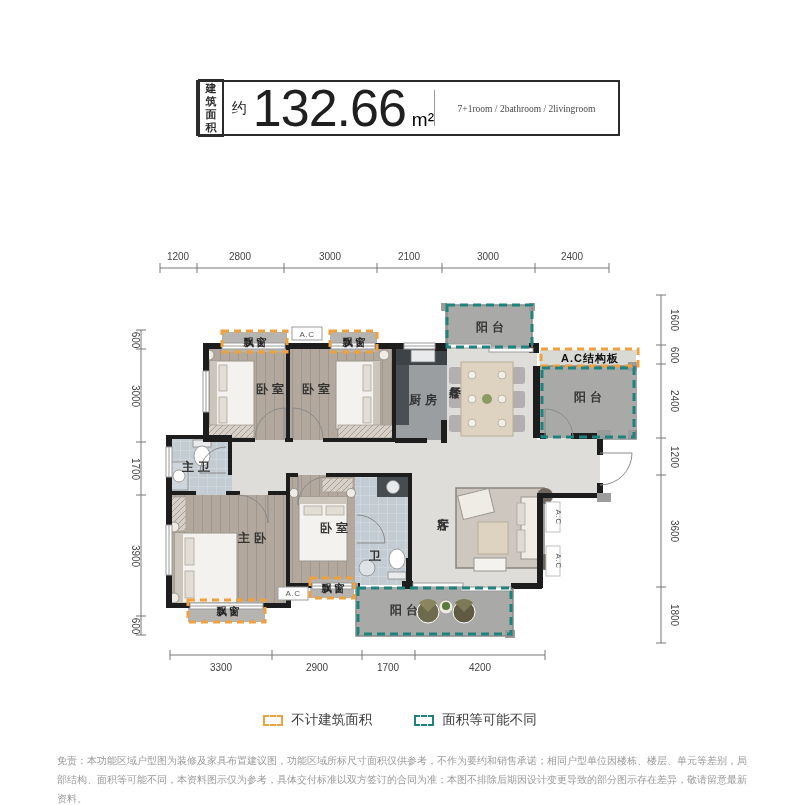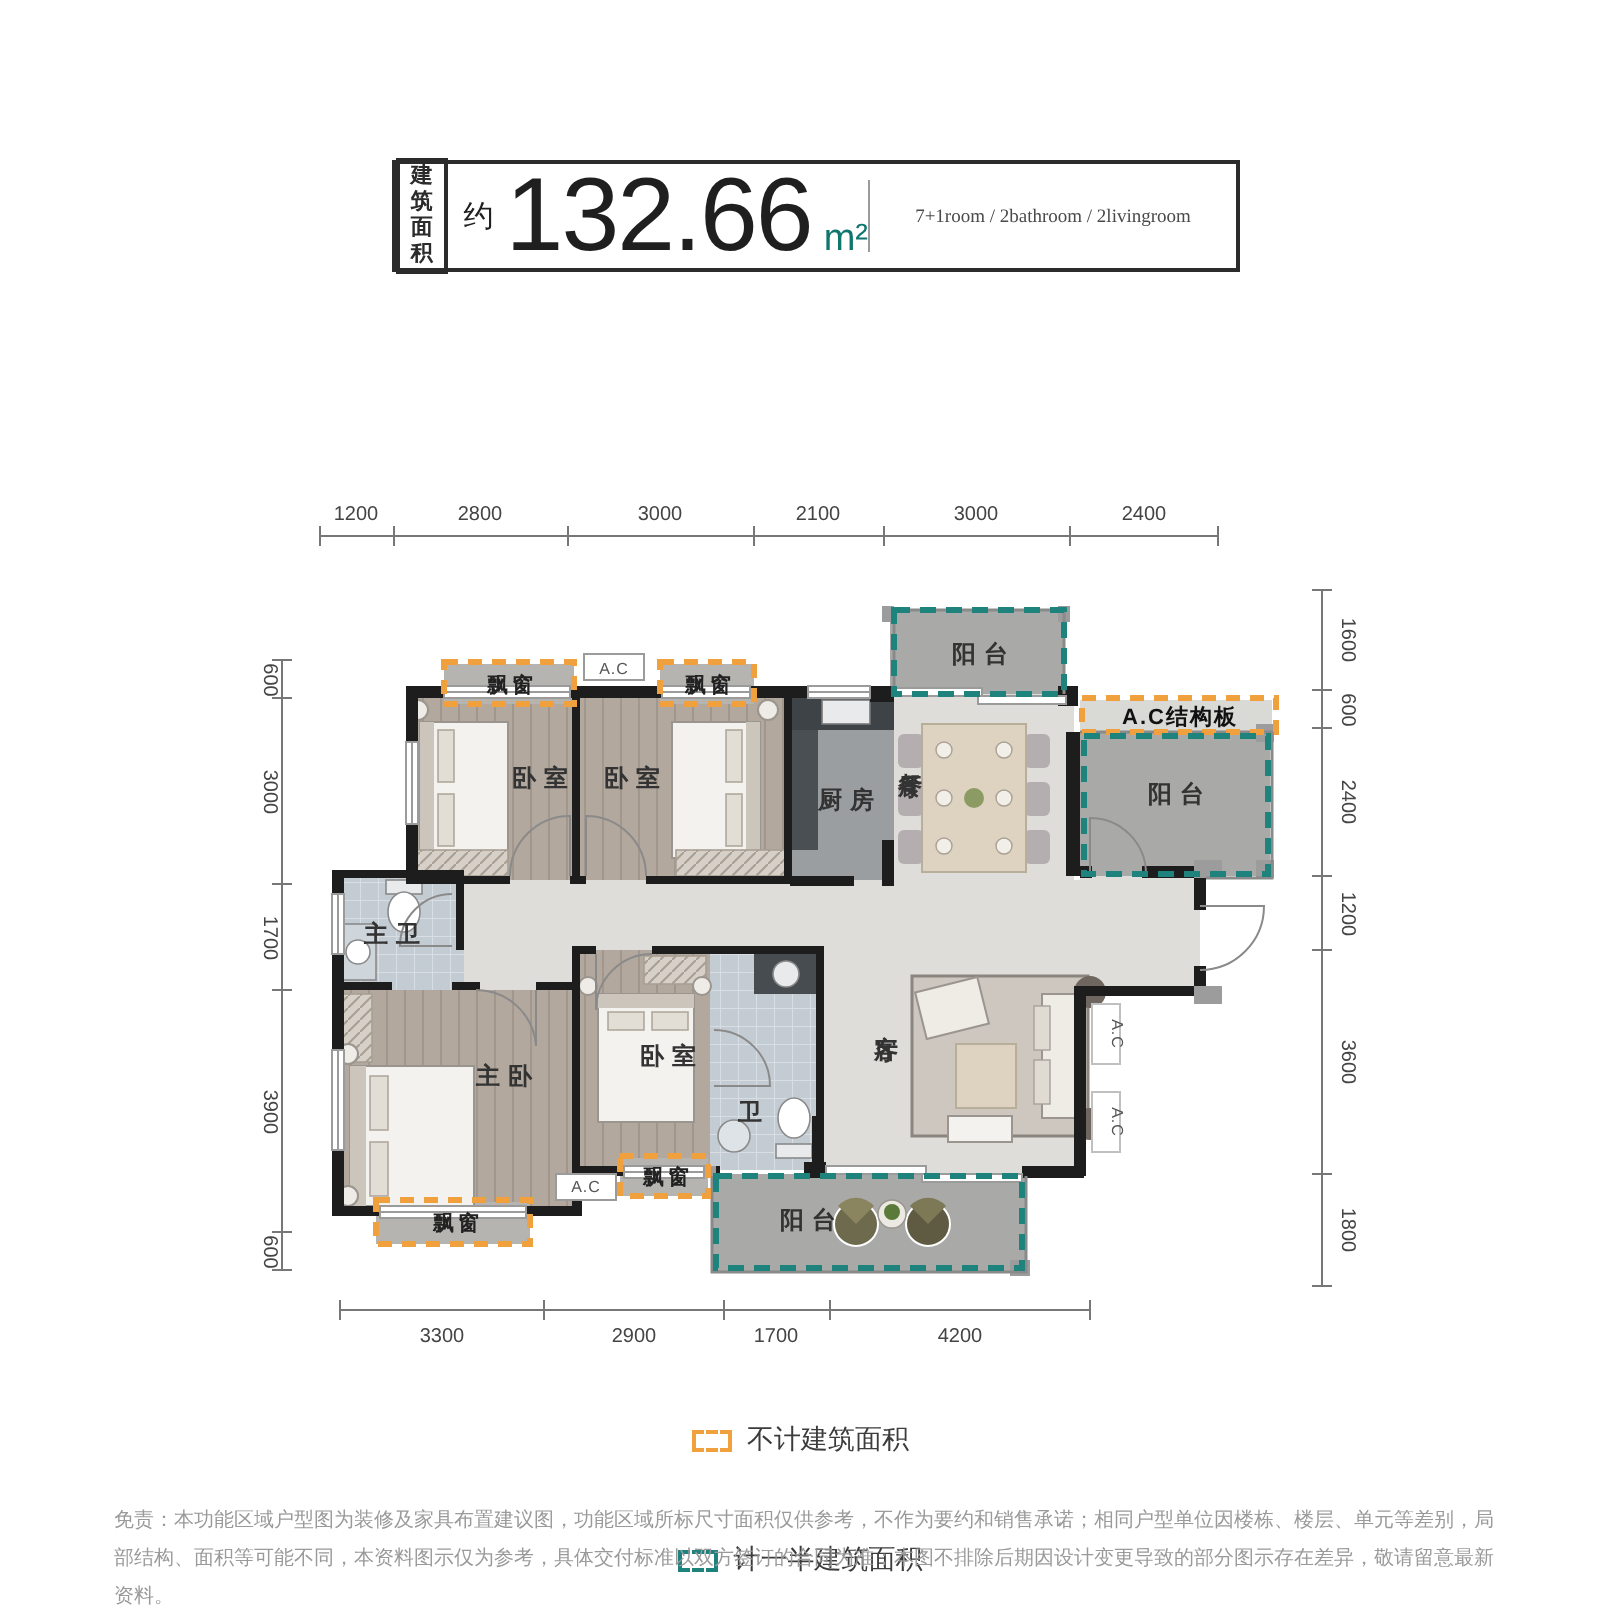--- a/index.html
+++ b/index.html
@@ -6,28 +6,28 @@
   body{width:800px;height:805px;position:relative;overflow:hidden;
        font-family:"Liberation Sans",sans-serif;color:#333;}
   
   .hdr{position:absolute;left:196px;top:80px;width:424px;height:56px;
        border:2px solid #2b2b2b;display:flex;align-items:center;box-sizing:border-box;}
   .hdr-left{flex:0 0 236px;display:flex;align-items:center;justify-content:center;gap:6px;}
   .area-tag{border:2px solid #2b2b2b;font-size:11px;line-height:13px;padding:1px 3px;
             text-align:center;color:#2b2b2b;font-weight:bold;}
   .approx{font-size:15px;color:#1f1f1f;margin-left:2px;}
   .area-num{font-size:52px;color:#1f1f1f;letter-spacing:-1px;line-height:1;}
-  .area-unit{font-size:19px;color:#0f766e;align-self:flex-end;margin-bottom:6px;}
+  .area-unit{font-size:19px;color:#000000;align-self:flex-end;margin-bottom:6px;}
   .hdr-div{width:1px;height:36px;background:#9a9a9a;}
   .hdr-right{flex:1;display:flex;flex-direction:column;align-items:center;justify-content:center;}
   .rooms-cn{font-size:19px;color:#1f1f1f;letter-spacing:1px;}
   .rooms-en{font-size:9.5px;color:#4a4a4a;font-family:"Liberation Serif",serif;margin-top:2px;}
   
   .legend{position:absolute;left:0;top:711px;width:800px;display:flex;
-          justify-content:center;gap:42px;align-items:center;flex-direction:column;}
+          justify-content:center;gap:42px;align-items:center;}
   .leg-item{display:flex;align-items:center;gap:8px;}
   .leg-box{width:20px;height:11px;box-sizing:border-box;}
   .leg-box.orange{border:2.5px dashed #F0A03C;}
   .leg-box.teal{border:2.5px dashed #1E827D;}
   .leg-label{font-size:13.5px;color:#3c3c3c;}
   
   .disclaimer{position:absolute;left:57px;top:751px;width:690px;
               font-size:10px;line-height:19px;color:#9a9a9a;}
   
   svg{position:absolute;left:0;top:0;}
@@ -380,17 +380,17 @@
   </g>
 </svg>
 
 <div class="legend">
   <div class="leg-item">
     <span class="leg-box orange"></span>
     <span class="leg-label">不计建筑面积</span>
   </div>
   <div class="leg-item">
     <span class="leg-box teal"></span>
-    <span class="leg-label">计一半建筑面积</span>
+    <span class="leg-label">面积等可能不同</span>
   </div>
 </div>
 
 <div class="disclaimer">免责：本功能区域户型图为装修及家具布置建议图，功能区域所标尺寸面积仅供参考，不作为要约和销售承诺；相同户型单位因楼栋、楼层、单元等差别，局部结构、面积等可能不同，本资料图示仅为参考，具体交付标准以双方签订的合同为准；本图不排除后期因设计变更导致的部分图示存在差异，敬请留意最新资料。</div>
 
 </body></html>

